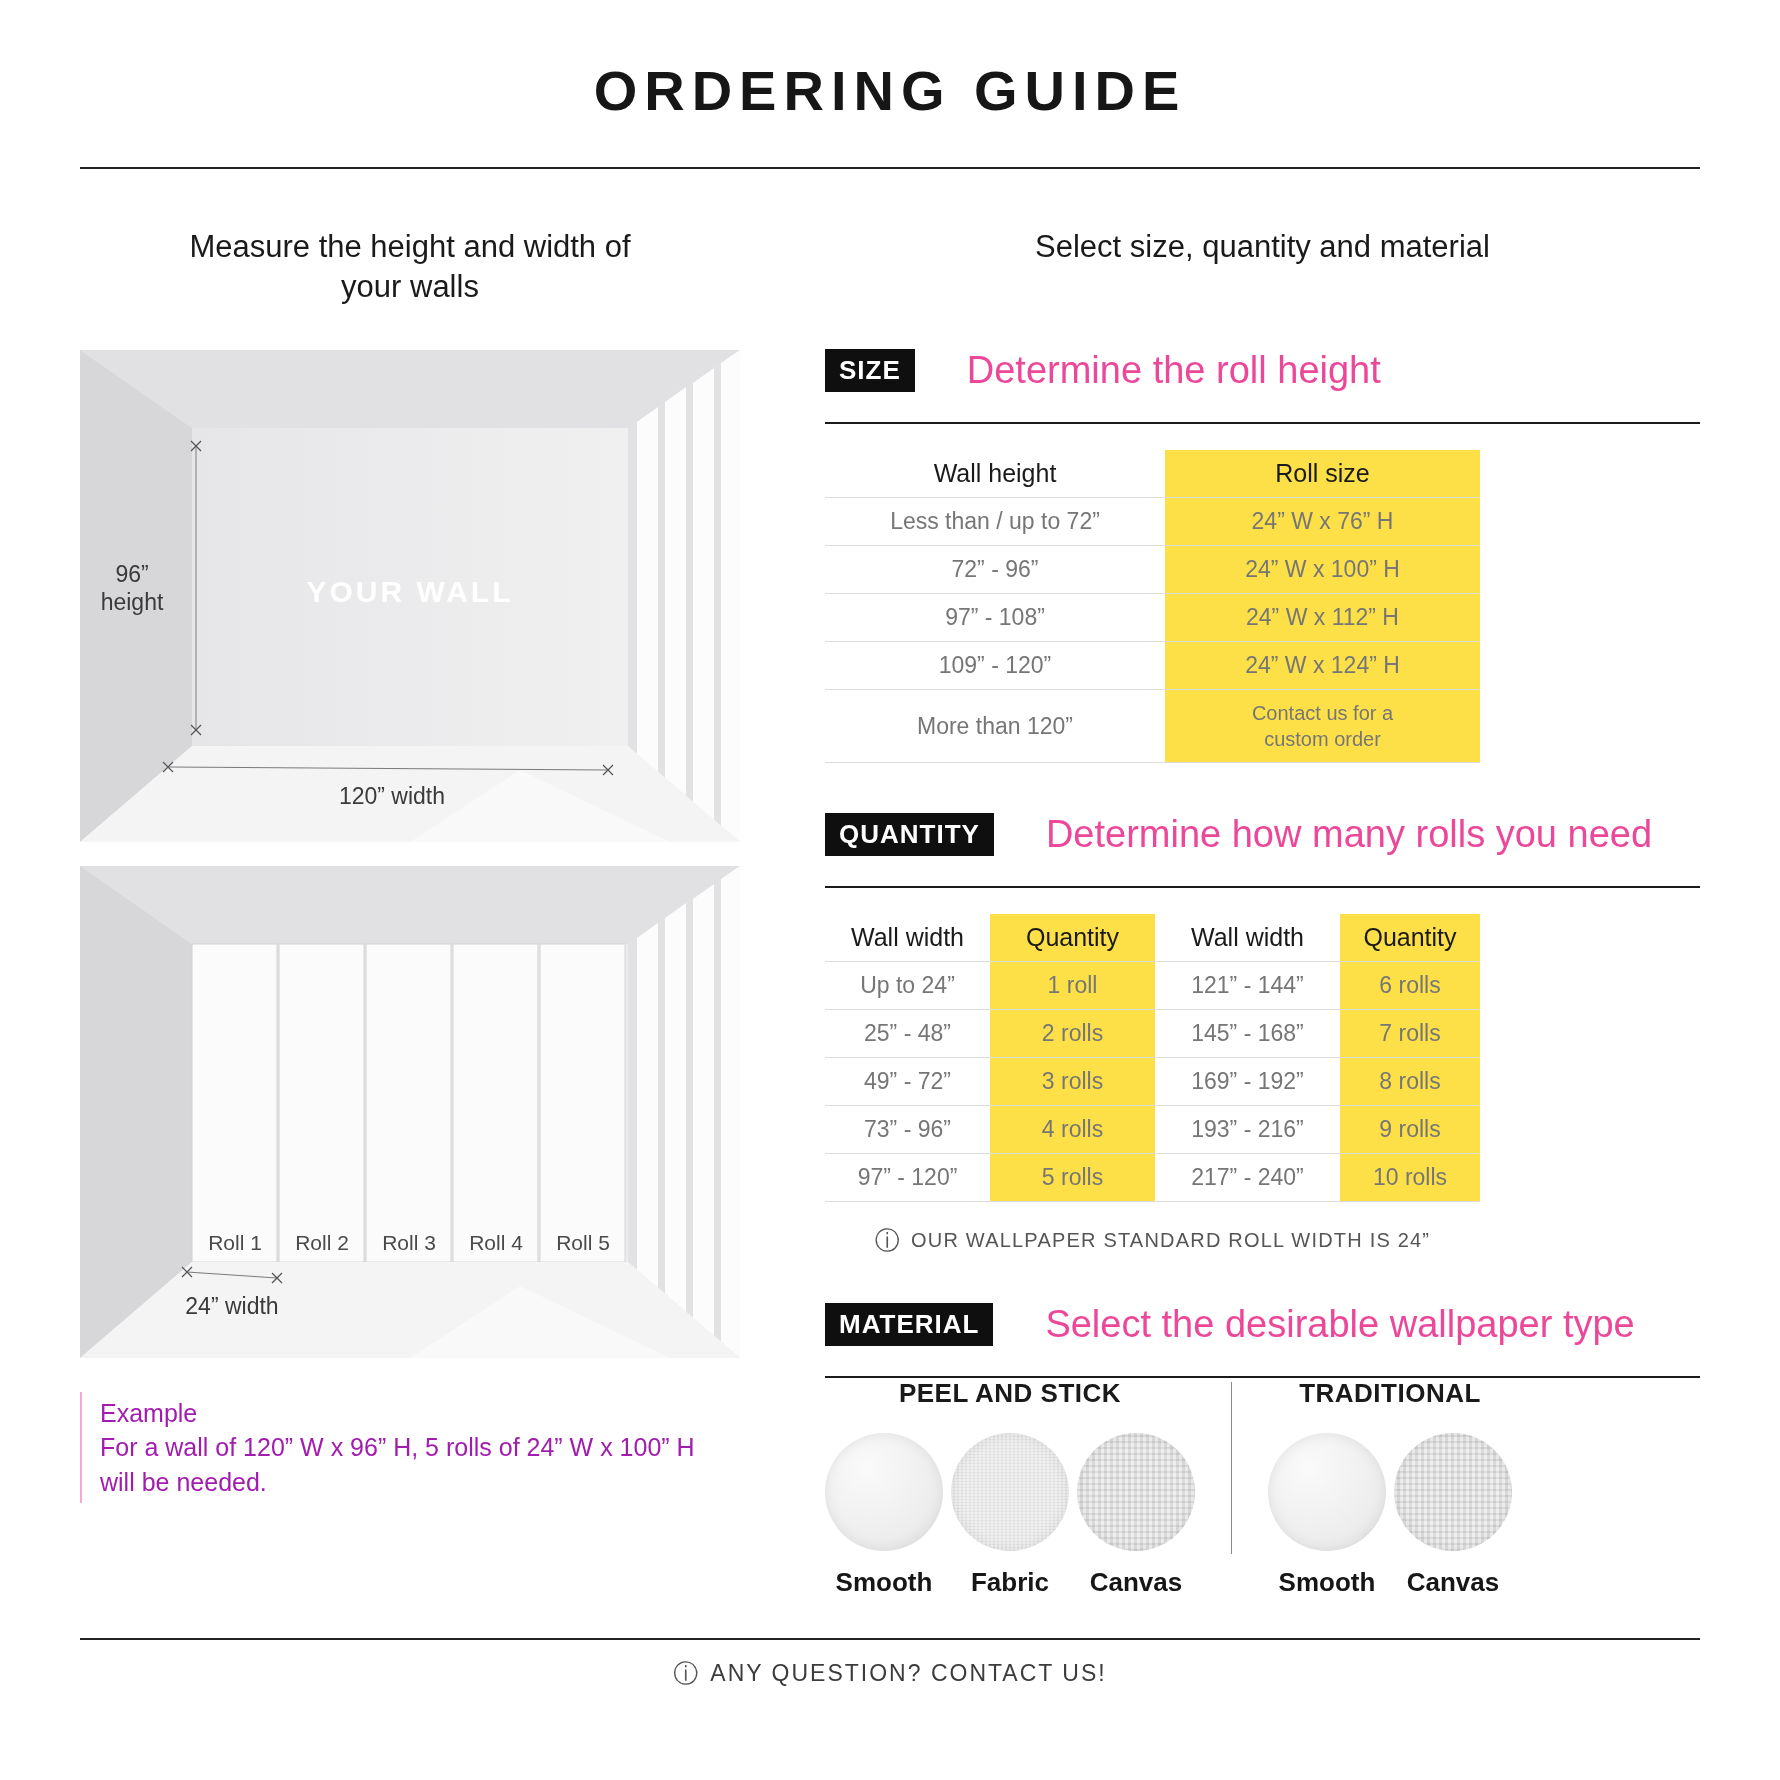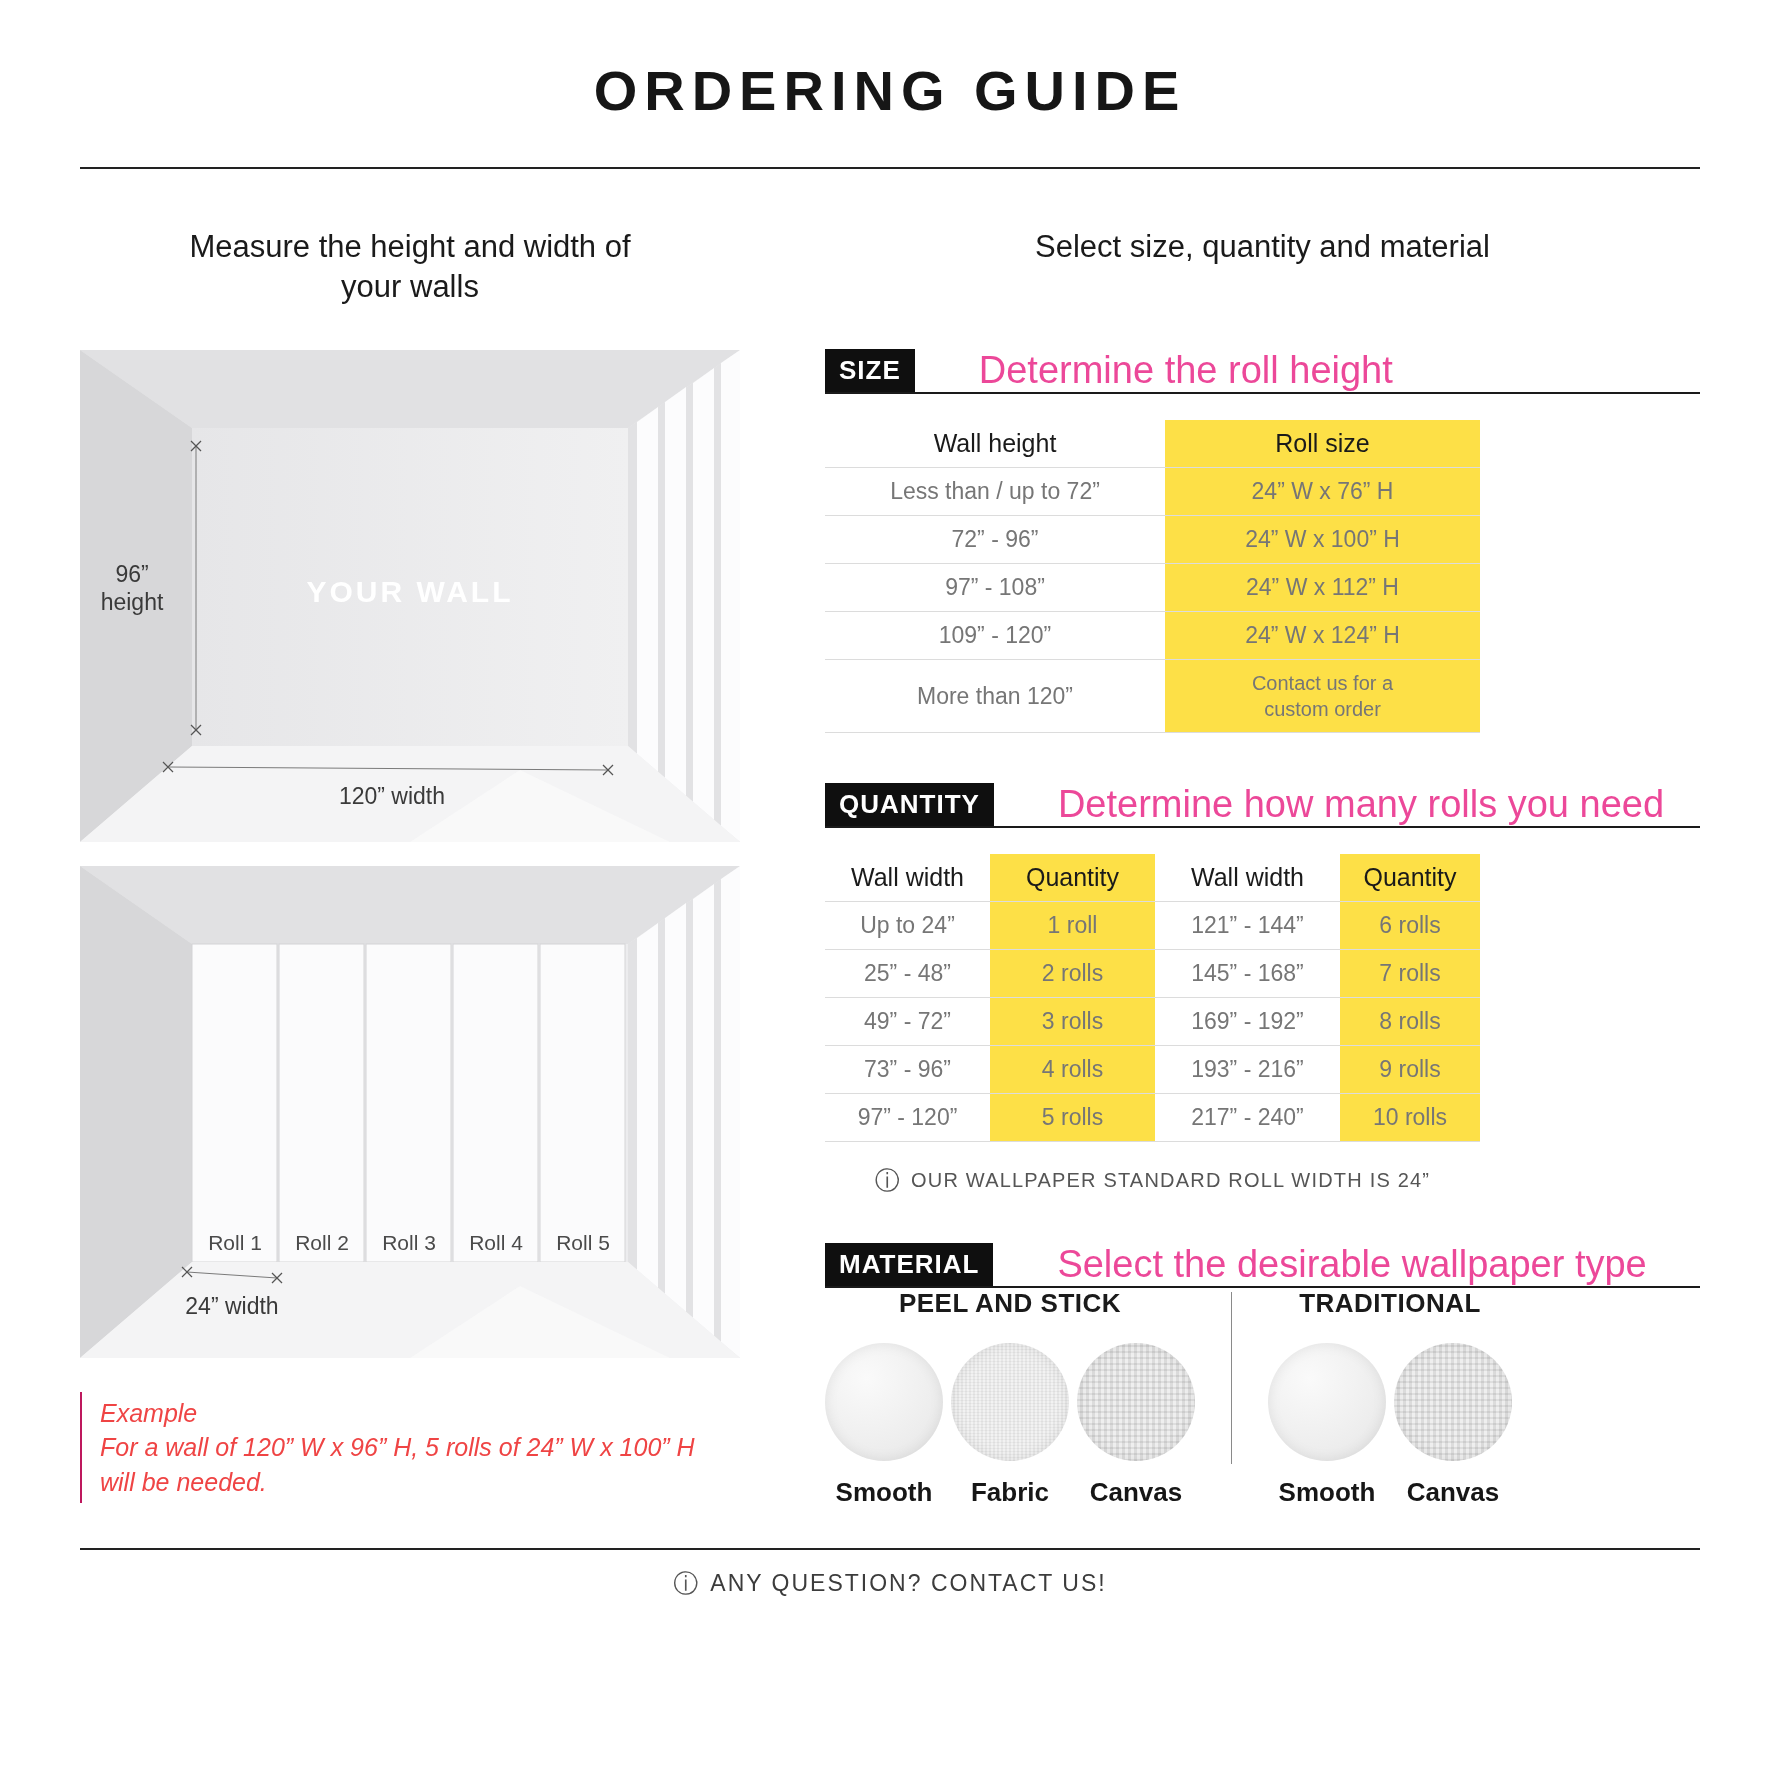--- a/index.html
+++ b/index.html
@@ -24,27 +24,27 @@
   .col-right .col-heading { margin-bottom:82px; }
 
   svg.room { display:block; width:660px; height:492px; }
   .room-gap { height:24px; }
   .svg-label { font-size:23px; fill:#3a3a3a; font-family:"Liberation Sans",sans-serif; }
   .svg-roll { font-size:21px; fill:#4a4a4a; font-family:"Liberation Sans",sans-serif; }
   .wall-text { font-size:30px; font-weight:bold; letter-spacing:3px; fill:#ffffff;
                font-family:"Liberation Sans",sans-serif; }
 
   .example {
-    margin-top:34px; border-left:2px solid #be185d; padding:4px 0 4px 18px;
-    font-size:25px; line-height:1.38; color:#ef4444;font-style:italic;
+    margin-top:34px; border-left:2px solid #f9a8d4; padding:4px 0 4px 18px;
+    font-size:25px; line-height:1.38; color:#a21caf;
   }
 
   .sec-head {
-    display:flex; align-items:center; gap:36px;
-    border-bottom:2px solid #1a1a1a; padding-bottom:0;
+    display:flex; align-items:center; gap:24px;
+    border-bottom:2px solid #1a1a1a; padding-bottom:30px;
   }
   .badge {
     background:#0f0f0f; color:#fff; font-size:26px; font-weight:700;
     letter-spacing:1px; padding:6px 14px; white-space:nowrap;
   }
   .sec-title { font-size:38px; color:#ec4899;margin-left:28px; }
   .sec + .sec { margin-top:50px; }
 
   table.tbl { border-collapse:collapse; table-layout:fixed; width:655px; margin-top:26px; }
   .tbl tr { border-bottom:1px solid #dcdcdc; }

